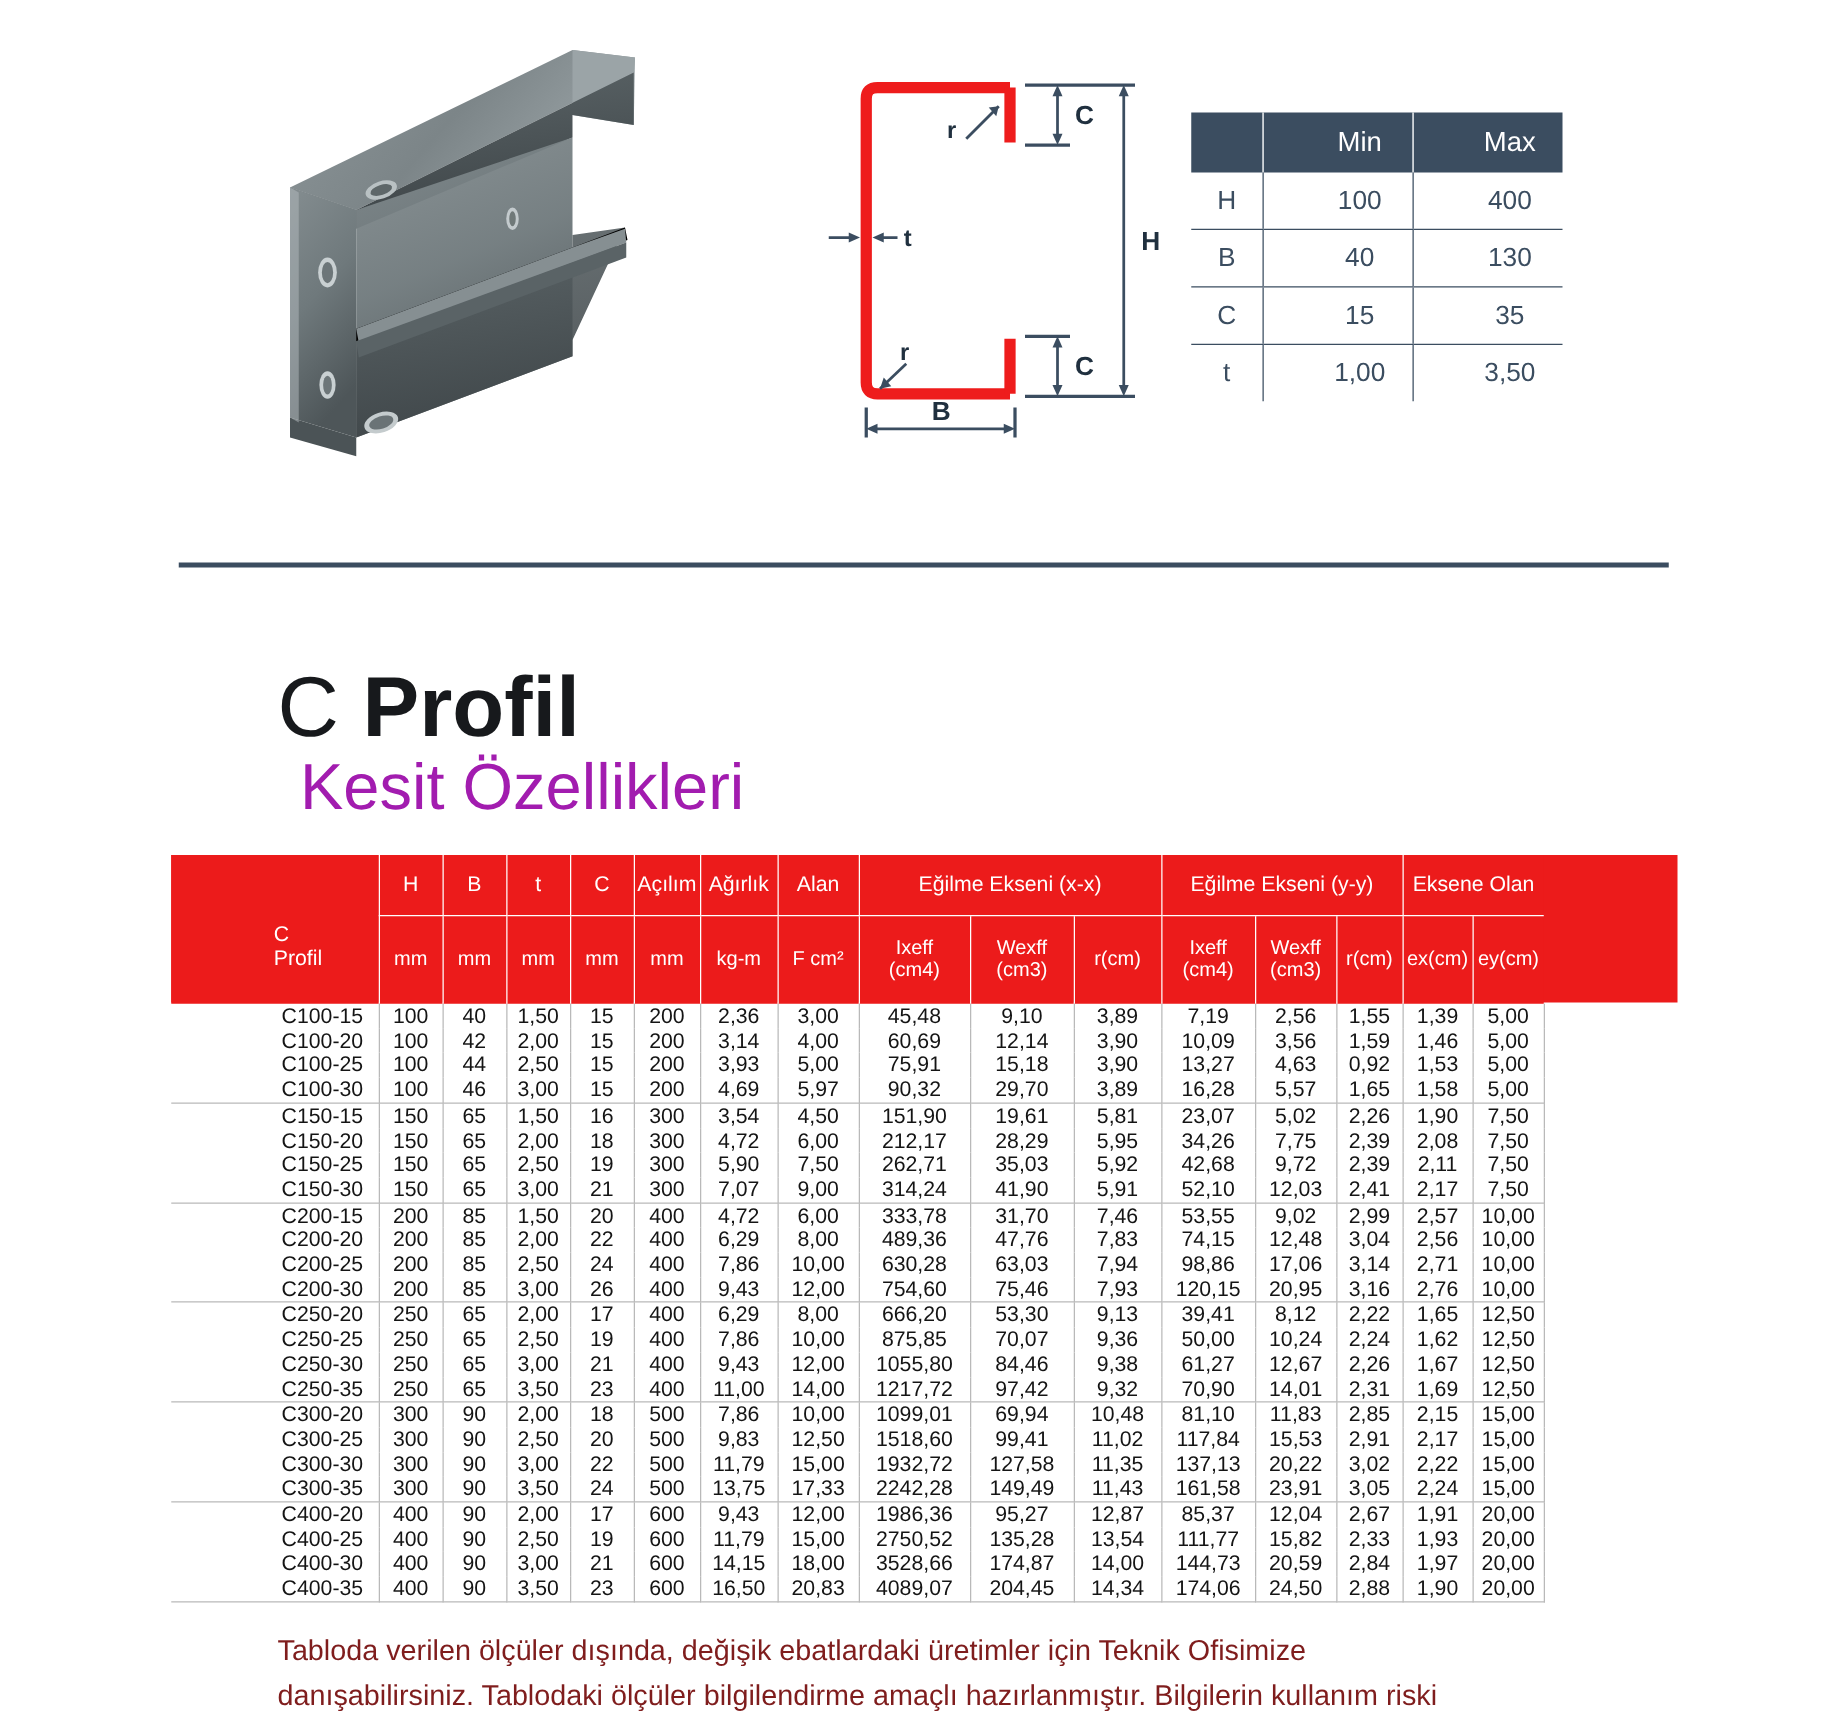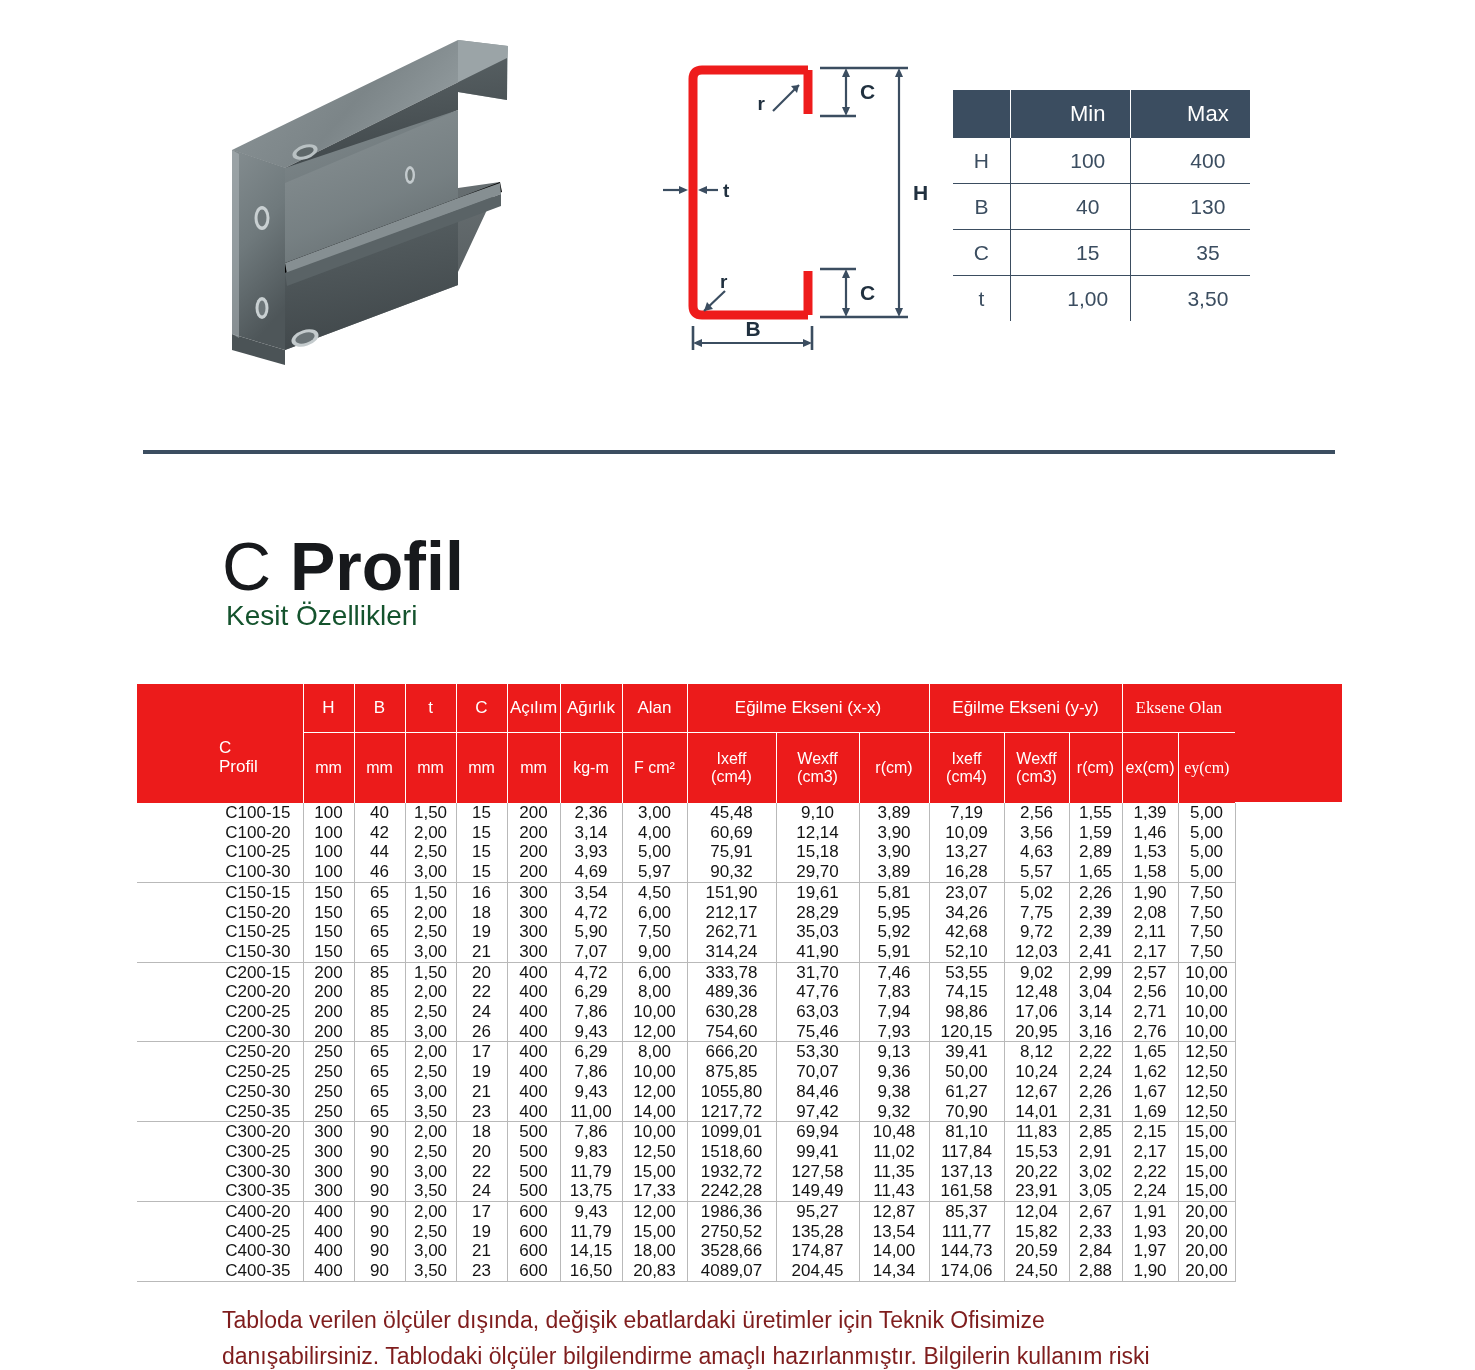--- a/index.html
+++ b/index.html
@@ -85,24 +85,24 @@
     left: 222px; top: 527px;
     font-size: 68px;
     font-weight: 300;
     letter-spacing: 0px;
     color: #17191c;
     white-space: nowrap;
   }
   #page-title .bold { font-weight: 700; }
   #page-subtitle {
     position: absolute;
-    left: 226px; top: 600px;
-    font-size: 28px;
+    left: 240px; top: 600px;
+    font-size: 52px;
     font-weight: 300;
-    color: #14532d;
+    color: #a21caf;
     white-space: nowrap;
   }
 
   
   #main-table-wrap {
     position: absolute;
     left: 137px; top: 684px;
     width: 1205px;
   }
   
@@ -132,21 +132,21 @@
   table#main-table th.rowname {
     text-align: left;
     padding-left: 82px;
     font-size: 17px;
     vertical-align: bottom;
     padding-bottom: 26px;
   }
   table#main-table th.grouprow { height: 48px; border-bottom: 1.5px solid #ffffff; }
   table#main-table th.unitrow  { height: 70px; font-size: 16px; }
   table#main-table th.nosplit  { border-bottom: none; }
-  table#main-table th.lastcol  { border-right: none; font-family: Liberation Serif, serif; }
+  table#main-table th.lastcol  { border-right: none; }
 
   table#main-table td {
     text-align: center;
     padding: 0;
     height: 19.7px;
     line-height: 19.7px;
     font-size: 17px;
     color: #141414;
     border-right: 1.5px solid #b9b9b9;
     white-space: nowrap;
@@ -446,21 +446,21 @@
           <td>2,50</td>
           <td>15</td>
           <td>200</td>
           <td>3,93</td>
           <td>5,00</td>
           <td>75,91</td>
           <td>15,18</td>
           <td>3,90</td>
           <td>13,27</td>
           <td>4,63</td>
-          <td>2,89</td>
+          <td>0,92</td>
           <td>1,53</td>
           <td class="lastcol">5,00</td>
         </tr>
         <tr class="group-end">
           <td class="rowname">C100-30</td>
           <td>100</td>
           <td>46</td>
           <td>3,00</td>
           <td>15</td>
           <td>200</td>

